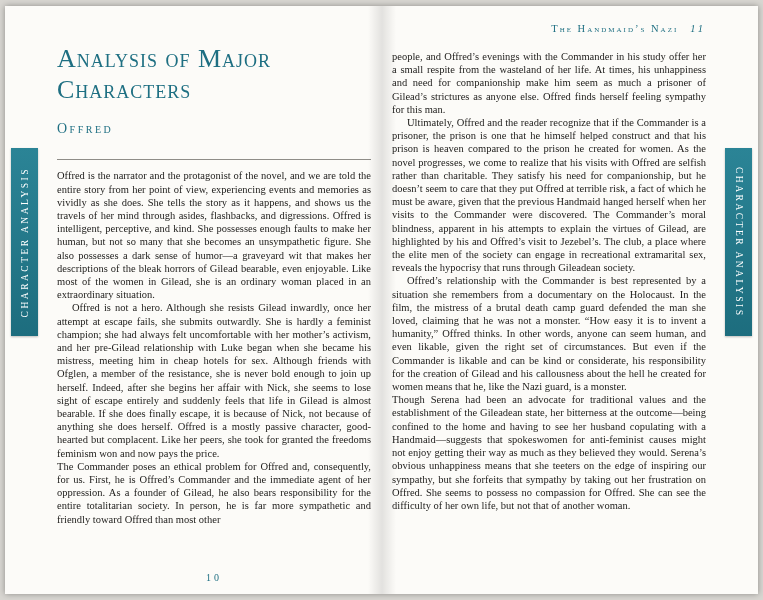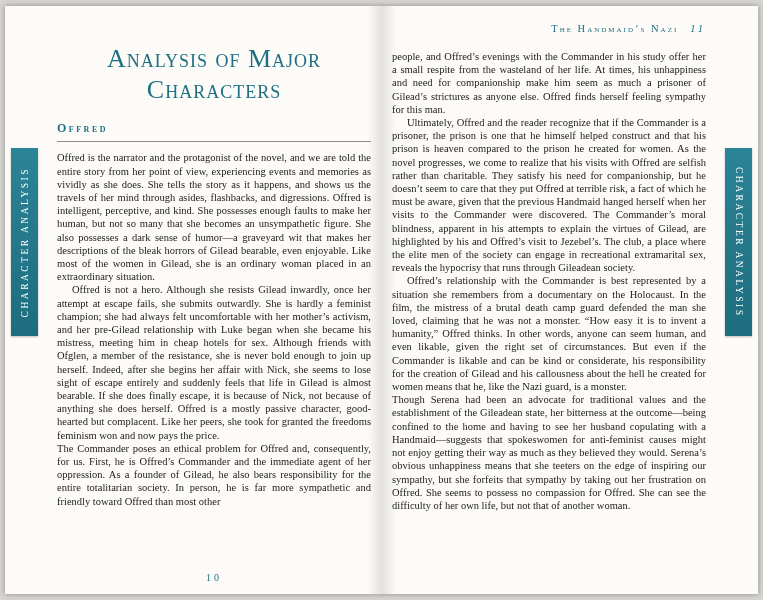--- a/index.html
+++ b/index.html
@@ -46,29 +46,28 @@
   .col.leftcol  { left:52px; top:34px; }
   .col.rightcol { left:387px; top:44px; }
 
   .title {
     font-size:26px; line-height:1.18; font-weight:normal;
     color:var(--accent);
     font-variant:small-caps;
     letter-spacing:1px;
     margin:4px 0 16px 0;
     white-space:pre-line;
-    text-align:center;
   }
   h2.sec {
-    font-size:12px; font-weight:bold;
+    font-size:14px; font-weight:normal;
     color:var(--accent);
     font-variant:small-caps;
     letter-spacing:2.5px;
     border-bottom:1px solid #8f8d88;
-    padding-bottom:5px;
+    padding-bottom:22px;
     margin:15px 0 9px 0;
   }
   p {
     font-size:10.5px; line-height:13.2px;
     text-align:justify;
     margin:0;
     color:#1d1c1a;
   }
   p.indent { text-indent:15px; }
 

